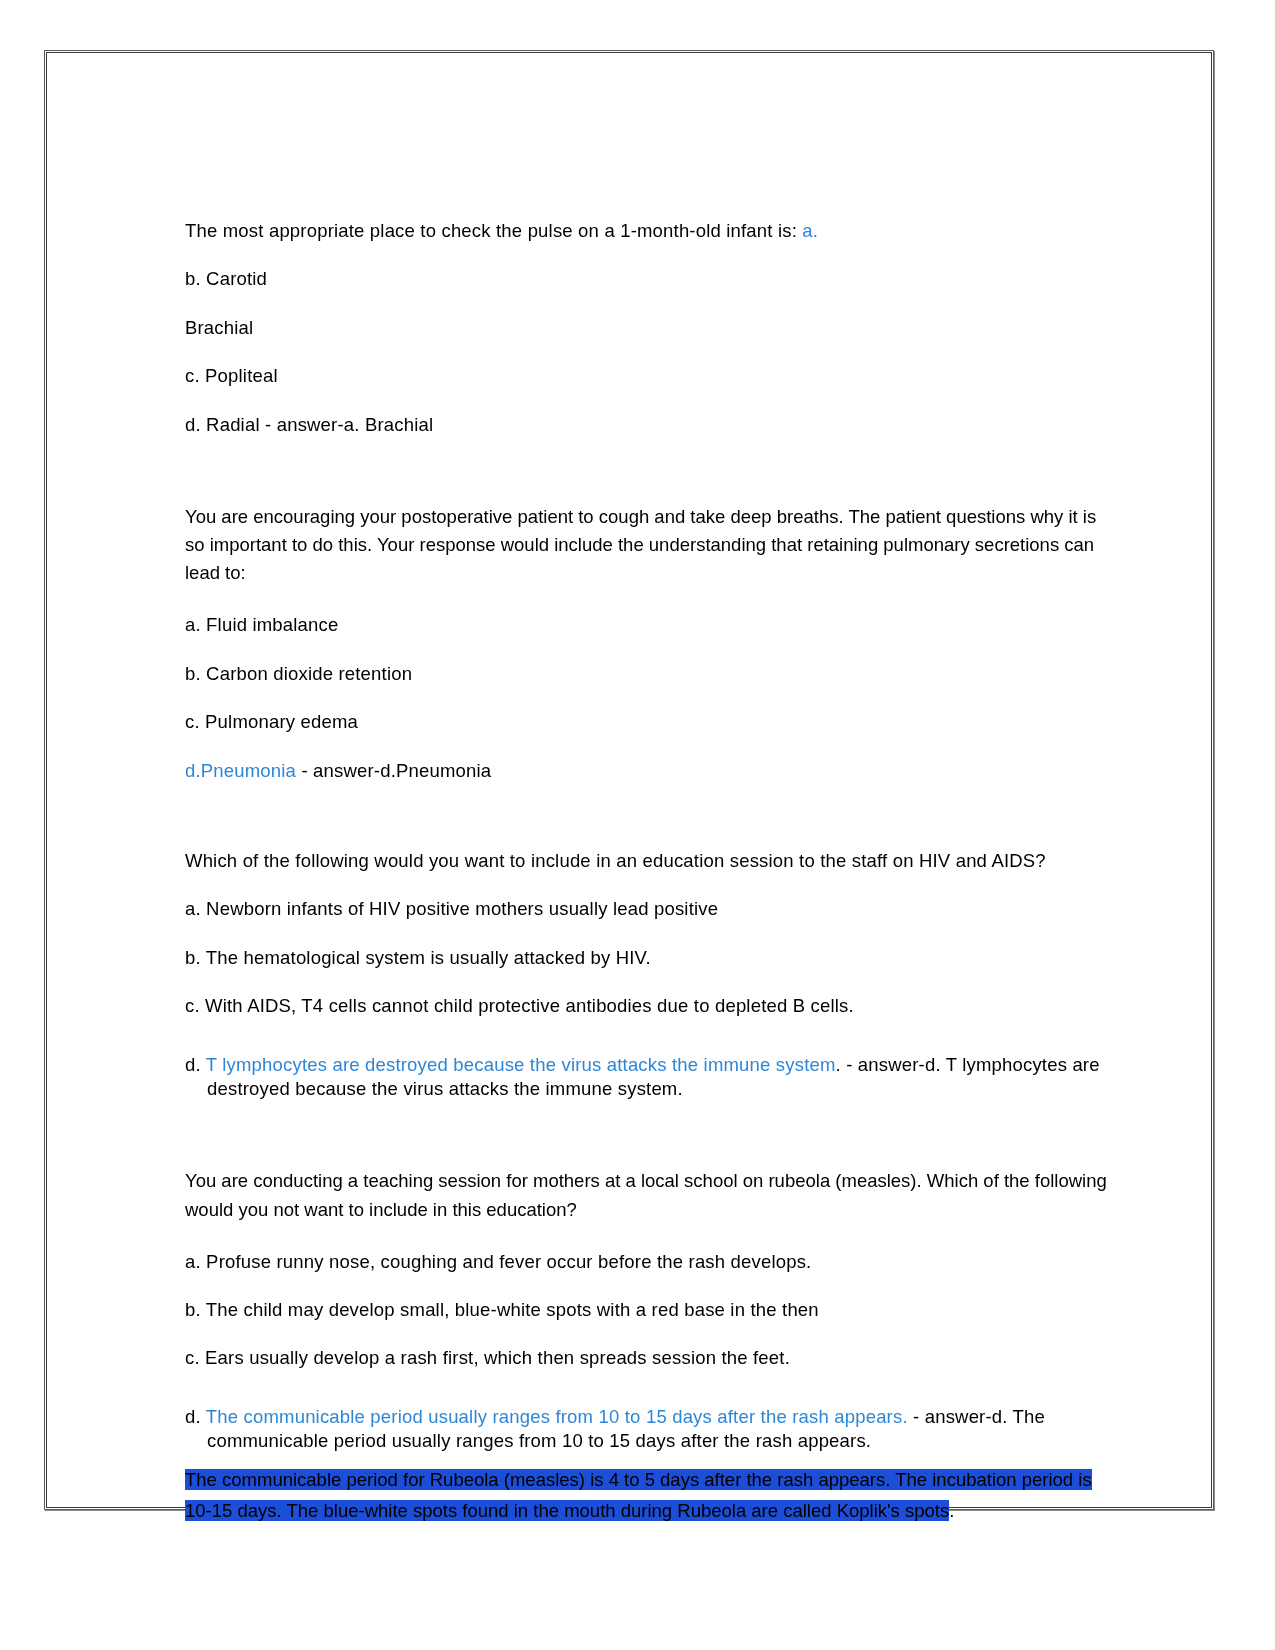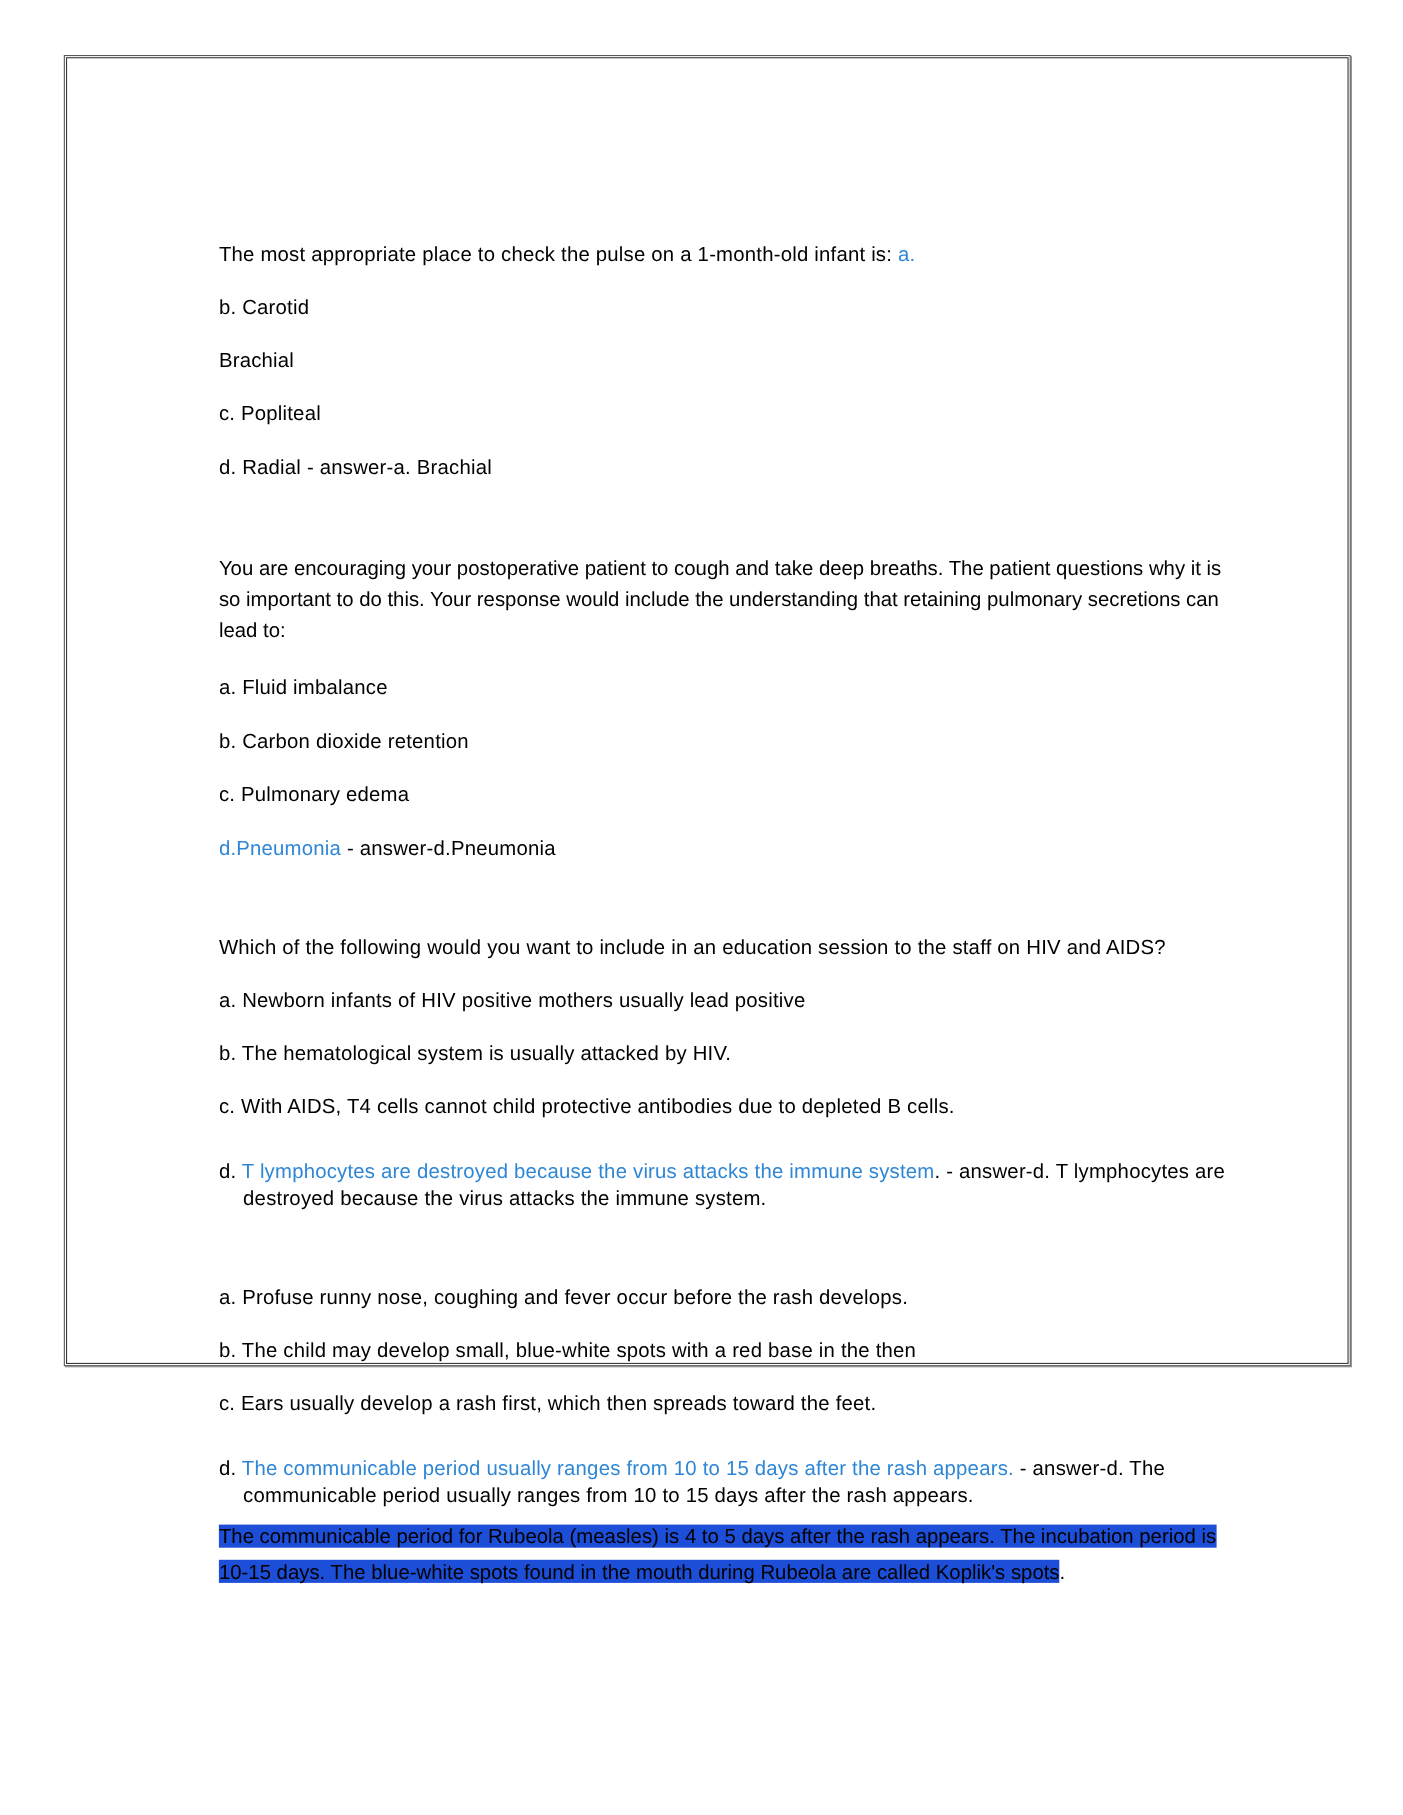--- a/index.html
+++ b/index.html
@@ -9,24 +9,24 @@
   }
   body {
     width: 1275px;
     height: 1650px;
     font-family: "Liberation Sans", sans-serif;
     color: #000000;
     overflow: hidden;
   }
   .page-frame {
     position: absolute;
-    left: 58px;
+    left: 44px;
     top: 50px;
     width: 1170px;
-    height: 1192px;
+    height: 1460px;
     border: 1px solid #5a5a5a;
     box-shadow: 0 0 0 1px #ffffff inset, 1px 1px 0 0 #8a8a8a;
     box-sizing: border-box;
     background: #ffffff;
   }
   .page-frame::before {
     content: "";
     position: absolute;
     left: 1px;
     top: 1px;
@@ -103,21 +103,22 @@
       <p class="line">Which of the following would you want to include in an education session to the staff on HIV and AIDS?</p>
       <p class="line">a. Newborn infants of HIV positive mothers usually lead positive</p>
       <p class="line">b. The hematological system is usually attacked by HIV.</p>
       <p class="line">c. With AIDS, T4 cells cannot child protective antibodies due to depleted B cells.</p>
       <p class="line hang"><span class="blk">d. </span><span class="blue">T lymphocytes are destroyed because the virus attacks the immune system</span><span class="blk">.</span><span class="green"> - answer-</span><span class="blk">d. T lymphocytes are destroyed because the virus attacks the immune system.</span></p>
     </div>
 
     <div class="gap-lg"></div>
 
     <div>
+      <p class="para">You are conducting a teaching session for mothers at a local school on rubeola (measles). Which of the following would you not want to include in this education?</p>
       <p class="line">a. Profuse runny nose, coughing and fever occur before the rash develops.</p>
       <p class="line">b. The child may develop small, blue-white spots with a red base in the then</p>
-      <p class="line">c. Ears usually develop a rash first, which then spreads toward the feet.</p>
+      <p class="line">c. Ears usually develop a rash first, which then spreads session the feet.</p>
       <p class="line hang" style="margin-bottom:10px;"><span class="blk">d. </span><span class="blue">The communicable period usually ranges from 10 to 15 days after the rash appears.</span><span class="green"> - answer-</span><span class="blk">d. The communicable period usually ranges from 10 to 15 days after the rash appears.</span></p>
       <p class="hlblock"><span class="hl">The communicable period for Rubeola (measles) is 4 to 5 days after the rash appears. The incubation period is 10-15 days. The blue-white spots found in the mouth during Rubeola are called Koplik's spots</span><span class="blk">.</span></p>
     </div>
 
   </div>
 </div>
 
 </body></html>

